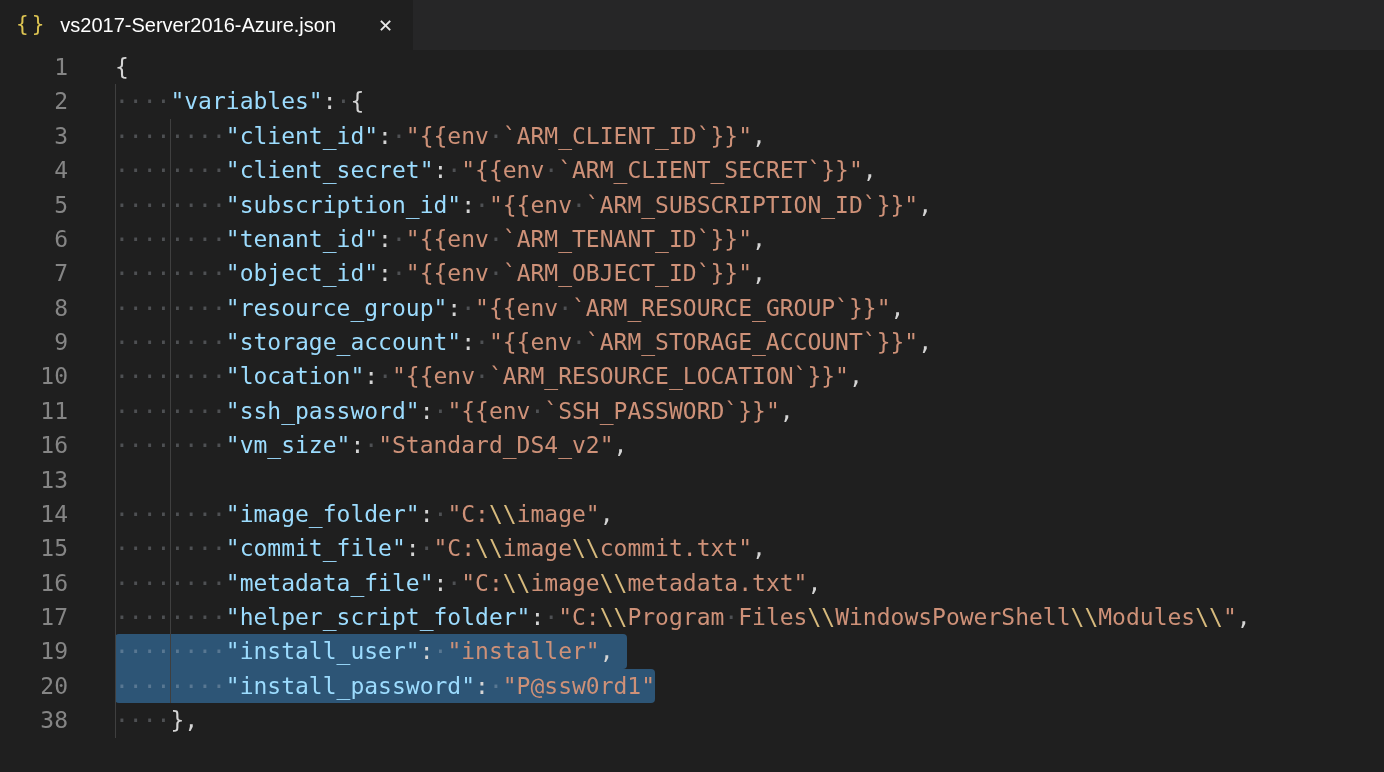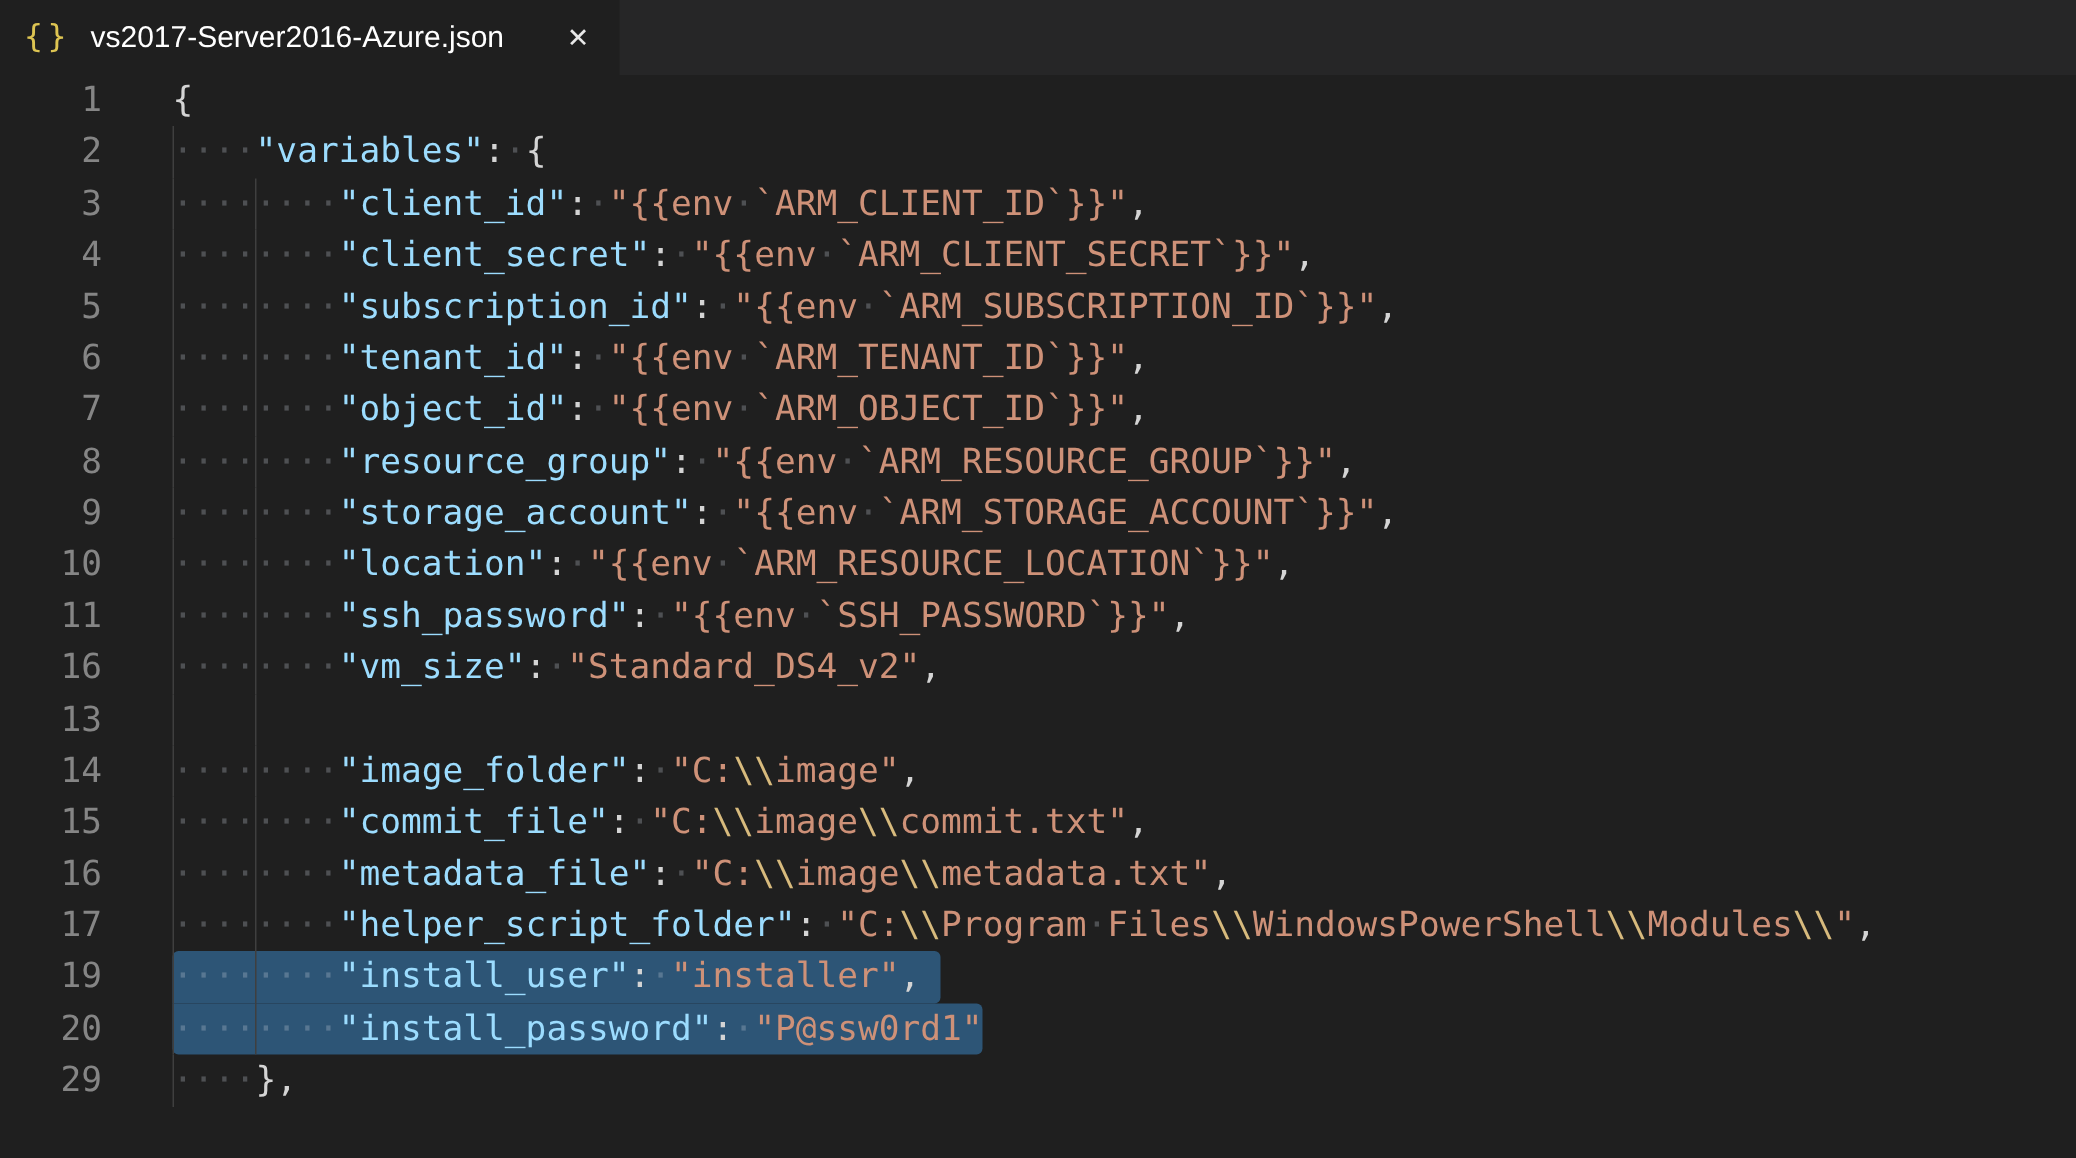--- a/index.html
+++ b/index.html
@@ -46,15 +46,15 @@
       <div class="line"><div class="gutter">10</div><div class="code"><div class="guide" style="left: 0ch;"></div><div class="guide" style="left: 4ch;"></div><span class="txt"><span class="tk-w">········</span><span class="tk-k">"location"</span><span class="tk-p">:</span><span class="tk-w">·</span><span class="tk-s">"{{env</span><span class="tk-w">·</span><span class="tk-s">`ARM_RESOURCE_LOCATION`}}"</span><span class="tk-p">,</span></span></div></div>
       <div class="line"><div class="gutter">11</div><div class="code"><div class="guide" style="left: 0ch;"></div><div class="guide" style="left: 4ch;"></div><span class="txt"><span class="tk-w">········</span><span class="tk-k">"ssh_password"</span><span class="tk-p">:</span><span class="tk-w">·</span><span class="tk-s">"{{env</span><span class="tk-w">·</span><span class="tk-s">`SSH_PASSWORD`}}"</span><span class="tk-p">,</span></span></div></div>
       <div class="line"><div class="gutter">16</div><div class="code"><div class="guide" style="left: 0ch;"></div><div class="guide" style="left: 4ch;"></div><span class="txt"><span class="tk-w">········</span><span class="tk-k">"vm_size"</span><span class="tk-p">:</span><span class="tk-w">·</span><span class="tk-s">"Standard_DS4_v2"</span><span class="tk-p">,</span></span></div></div>
       <div class="line"><div class="gutter">13</div><div class="code"><div class="guide" style="left: 0ch;"></div><div class="guide" style="left: 4ch;"></div><span class="txt"></span></div></div>
       <div class="line"><div class="gutter">14</div><div class="code"><div class="guide" style="left: 0ch;"></div><div class="guide" style="left: 4ch;"></div><span class="txt"><span class="tk-w">········</span><span class="tk-k">"image_folder"</span><span class="tk-p">:</span><span class="tk-w">·</span><span class="tk-s">"C:</span><span class="tk-e">\\</span><span class="tk-s">image"</span><span class="tk-p">,</span></span></div></div>
       <div class="line"><div class="gutter">15</div><div class="code"><div class="guide" style="left: 0ch;"></div><div class="guide" style="left: 4ch;"></div><span class="txt"><span class="tk-w">········</span><span class="tk-k">"commit_file"</span><span class="tk-p">:</span><span class="tk-w">·</span><span class="tk-s">"C:</span><span class="tk-e">\\</span><span class="tk-s">image</span><span class="tk-e">\\</span><span class="tk-s">commit.txt"</span><span class="tk-p">,</span></span></div></div>
       <div class="line"><div class="gutter">16</div><div class="code"><div class="guide" style="left: 0ch;"></div><div class="guide" style="left: 4ch;"></div><span class="txt"><span class="tk-w">········</span><span class="tk-k">"metadata_file"</span><span class="tk-p">:</span><span class="tk-w">·</span><span class="tk-s">"C:</span><span class="tk-e">\\</span><span class="tk-s">image</span><span class="tk-e">\\</span><span class="tk-s">metadata.txt"</span><span class="tk-p">,</span></span></div></div>
       <div class="line"><div class="gutter">17</div><div class="code"><div class="guide" style="left: 0ch;"></div><div class="guide" style="left: 4ch;"></div><span class="txt"><span class="tk-w">········</span><span class="tk-k">"helper_script_folder"</span><span class="tk-p">:</span><span class="tk-w">·</span><span class="tk-s">"C:</span><span class="tk-e">\\</span><span class="tk-s">Program</span><span class="tk-w">·</span><span class="tk-s">Files</span><span class="tk-e">\\</span><span class="tk-s">WindowsPowerShell</span><span class="tk-e">\\</span><span class="tk-s">Modules</span><span class="tk-e">\\</span><span class="tk-s">"</span><span class="tk-p">,</span></span></div></div>
       <div class="line"><div class="gutter">19</div><div class="code"><div class="selrect" style="width: calc(36ch + 14px); border-radius: 4px 4px 4px 0px;"></div><div class="guide" style="left: 0ch;"></div><div class="guide" style="left: 4ch;"></div><span class="txt"><span class="tk-w">········</span><span class="tk-k">"install_user"</span><span class="tk-p">:</span><span class="tk-w">·</span><span class="tk-s">"installer"</span><span class="tk-p">,</span></span></div></div>
       <div class="line"><div class="gutter">20</div><div class="code"><div class="selrect" style="width: calc(39ch); border-radius: 0px 4px 4px;"></div><div class="guide" style="left: 0ch;"></div><div class="guide" style="left: 4ch;"></div><span class="txt"><span class="tk-w">········</span><span class="tk-k">"install_password"</span><span class="tk-p">:</span><span class="tk-w">·</span><span class="tk-s">"P@ssw0rd1"</span></span></div></div>
-      <div class="line"><div class="gutter">29</div><div class="code"><div class="guide" style="left: 0ch;"></div><span class="txt"><span class="tk-w">····</span><span class="tk-p">},</span></span></div></div>
+      <div class="line"><div class="gutter">38</div><div class="code"><div class="guide" style="left: 0ch;"></div><span class="txt"><span class="tk-w">····</span><span class="tk-p">},</span></span></div></div>
     </div>
 </div>
 
 </body></html>

